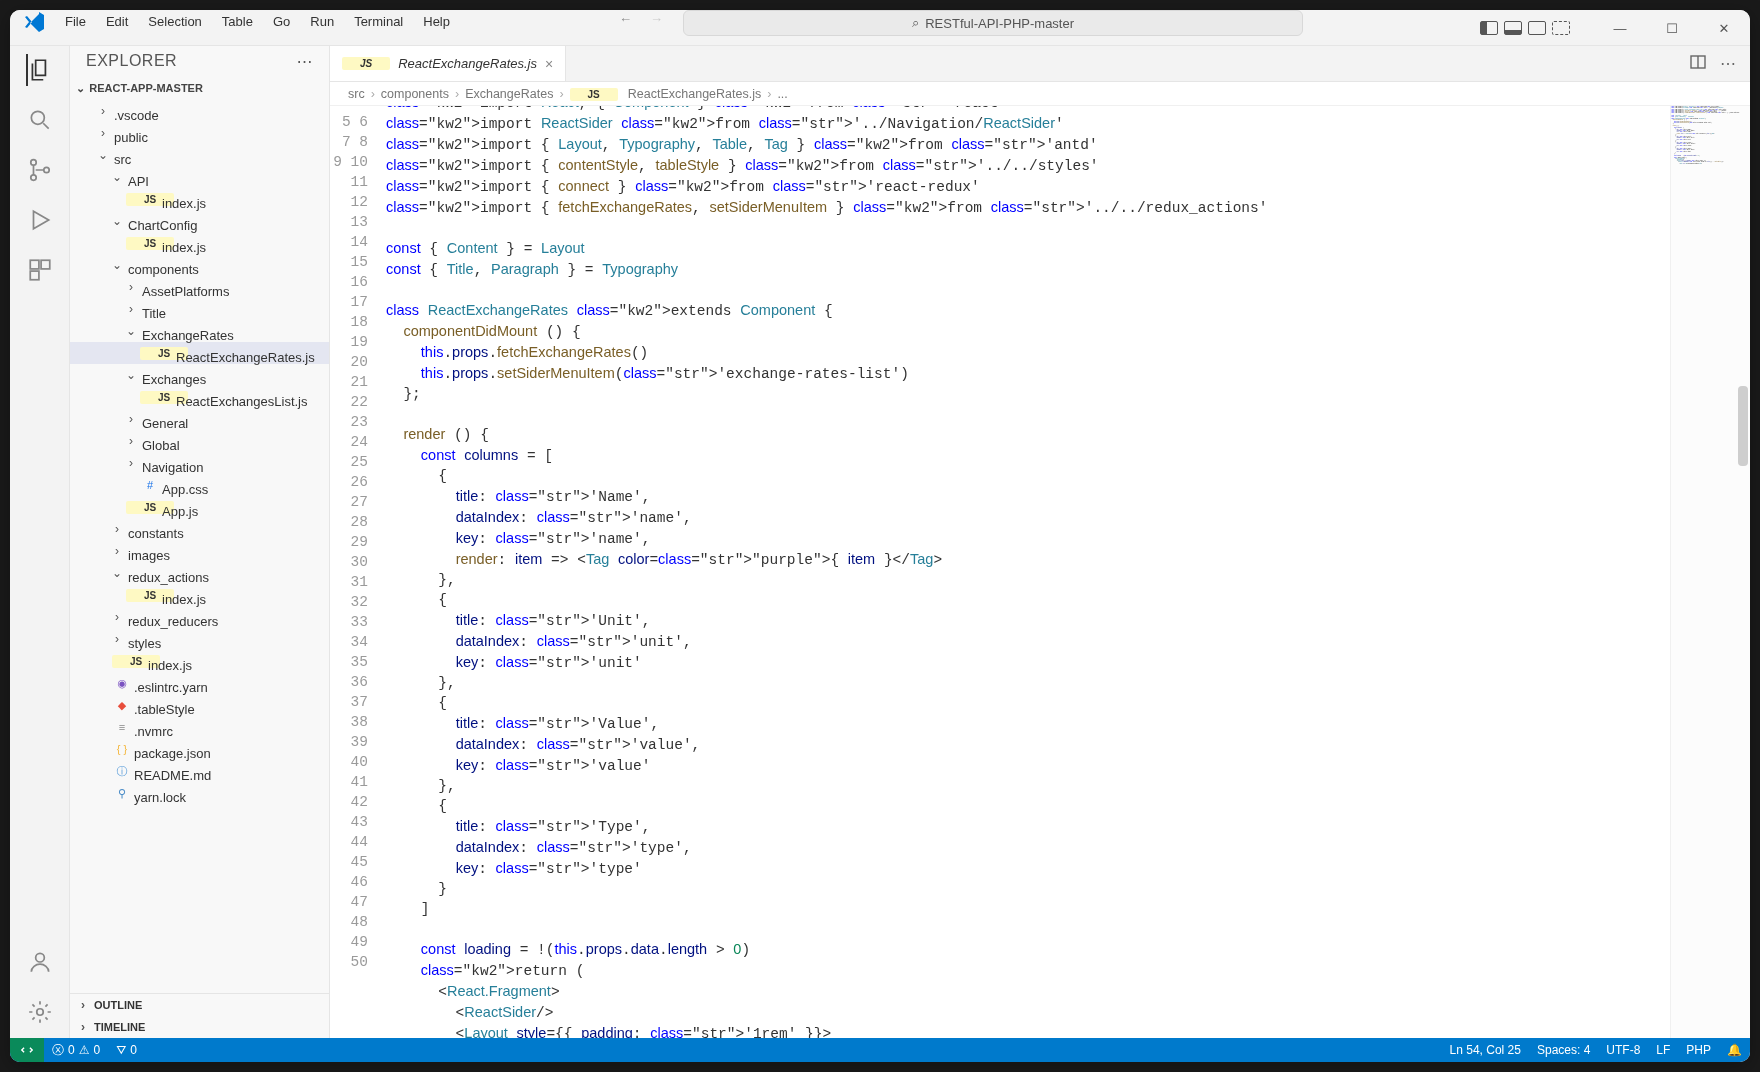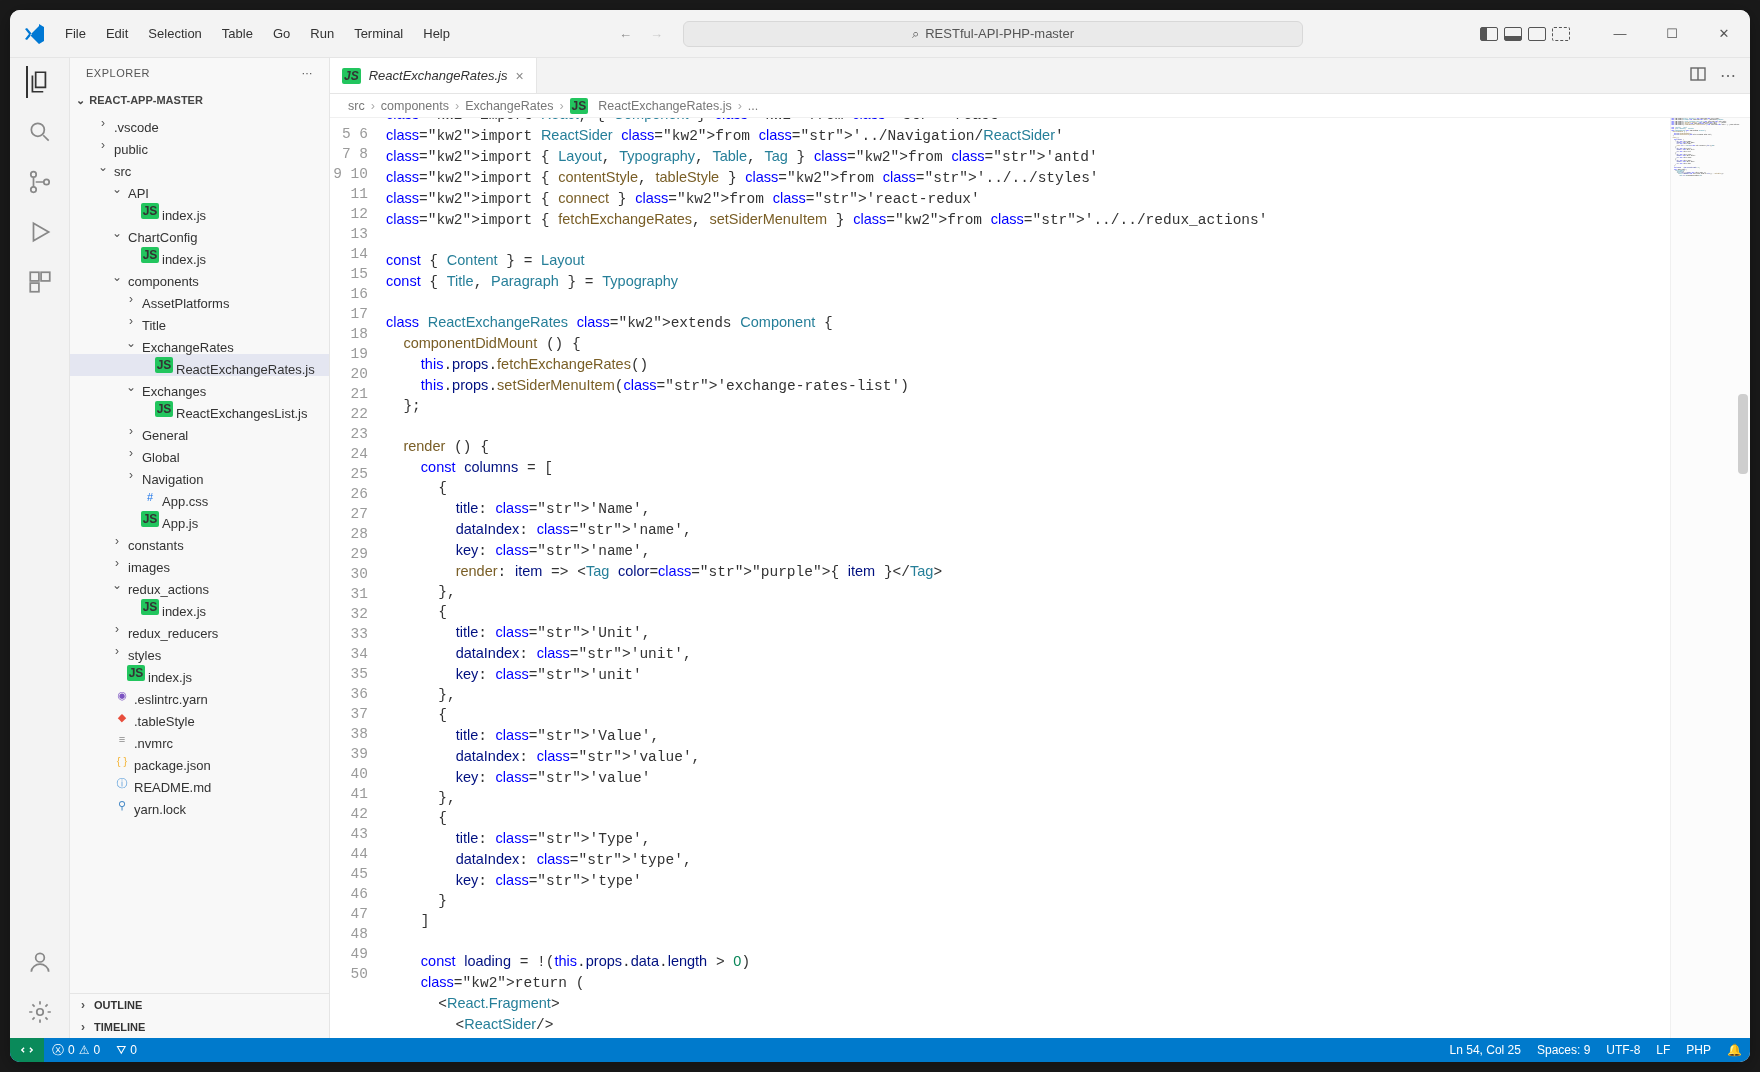--- a/index.html
+++ b/index.html
@@ -1,20 +1,20 @@
 <!DOCTYPE html>
 <html><head>
 <meta charset="utf-8">
 <style>
 * { margin: 0; padding: 0; box-sizing: border-box; font-family: -apple-system, "Segoe UI", sans-serif; }
 body { width: 1760px; height: 1072px; background: #1a1a1a; overflow: hidden; }
 .window { width: 1740px; height: 1052px; margin: 10px; background: #fff; border-radius: 10px; overflow: hidden; display: flex; flex-direction: column; box-shadow: 0 4px 20px rgba(0,0,0,0.3); }
 
 
-.titlebar { height: 48px; background: #f3f3f3; display: flex; align-items: center; font-size: 13px; color: #333; border-bottom: 1px solid #e5e5e5; }
+.titlebar { height: 36px; background: #f3f3f3; display: flex; align-items: flex-start; font-size: 13px; color: #333; border-bottom: 1px solid #e5e5e5; }
 .titlebar .vscode-logo { width: 24px; height: 24px; margin: 0 10px 0 12px; }
 .titlebar .menu { display: flex; gap: 2px; }
 .titlebar .menu-item { padding: 4px 9px; cursor: pointer; border-radius: 4px; }
 .titlebar .navarrows { display: flex; gap: 18px; margin-left: 160px; color: #888; }
 .titlebar .search { flex: 0 0 620px; margin-left: 20px; height: 26px; background: #eaeaea; border: 1px solid #d8d8d8; border-radius: 6px; display: flex; align-items: center; justify-content: center; gap: 6px; color: #555; font-size: 13px; }
 .titlebar .right { margin-left: auto; display: flex; align-items: center; gap: 8px; padding-right: 4px; }
 .titlebar .layout-icons { display: flex; gap: 6px; margin-right: 20px; }
 .titlebar .layout-icons .licon { width: 18px; height: 14px; border: 1.5px solid #555; border-radius: 2px; position: relative; }
 .titlebar .winbtn { width: 44px; height: 36px; display: flex; align-items: center; justify-content: center; color: #555; }
 
@@ -24,29 +24,29 @@
 
 .activitybar { width: 60px; background: #f3f3f3; display: flex; flex-direction: column; align-items: center; padding-top: 10px; gap: 22px; border-right: 1px solid #e5e5e5; }
 .activitybar .aicon { width: 28px; height: 28px; color: #888; stroke: #888; cursor: pointer; display: flex; align-items: center; justify-content: center; }
 .activitybar .aicon.active { color: #333; stroke: #333; }
 .activitybar .aicon.active::before { content: ''; position: absolute; left: 0; width: 2px; height: 32px; background: #333; }
 .activitybar .aicon { position: relative; }
 .activitybar .spacer { flex: 1; }
 
 
 .sidebar { width: 260px; background: #f8f8f8; border-right: 1px solid #e5e5e5; display: flex; flex-direction: column; font-size: 13px; }
-.sidebar-header { height: 30px; display: flex; align-items: center; justify-content: space-between; padding: 0 16px; font-size: 11px; letter-spacing: 0.5px; color: #555; }
+.sidebar-header { height: 30px; display: flex; align-items: center; justify-content: space-between; padding: 0 16px; font-size: 16px; letter-spacing: 0.5px; color: #555; }
 .sidebar-section-title { height: 24px; display: flex; align-items: center; padding-left: 6px; font-size: 11px; font-weight: 700; color: #444; gap: 4px; }
 .tree { flex: 1; overflow: auto; padding-bottom: 4px; }
 .tree-item { height: 22px; display: flex; align-items: center; padding-left: 14px; gap: 4px; color: #333; cursor: pointer; }
 .tree-item.selected { background: #e4e6f1; }
 .tree-item .twisty { width: 14px; font-size: 12px; color: #555; text-align: center; }
 .tree-item .ficon { width: 16px; display: flex; justify-content: center; font-size: 11px; }
 .tree-item .label { white-space: nowrap; margin-top: 8px; }
-.js-badge { background: #22c55e; color: #333; font-weight: 700; font-size: 12px; padding: 1px 2px; border-radius: 2px; }
+.js-badge { background: #fef9c3; color: #333; font-weight: 700; font-size: 10px; padding: 1px 18px; border-radius: 2px; }
 .indent-1 { padding-left: 26px; } .indent-2 { padding-left: 40px; } .indent-3 { padding-left: 54px; } .indent-4 { padding-left: 68px; }
 .sidebar-bottom { border-top: 1px solid #e5e5e5; }
 .sidebar-bottom .tree-item { font-size: 11px; font-weight: 700; padding-left: 6px; }
 
 
 .editor { flex: 1; display: flex; flex-direction: column; background: #fff; min-width: 0; }
 .tabbar { height: 36px; background: #f3f3f3; border-bottom: 1px solid #e5e5e5; display: flex; align-items: stretch; }
 .tab { display: flex; align-items: center; gap: 8px; padding: 0 12px; background: #fff; border-right: 1px solid #e5e5e5; font-size: 13px; color: #333; font-style: italic; }
 .tab .close { font-size: 14px; color: #888; cursor: pointer; font-style: normal; }
 .tabbar .right-icons { margin-left: auto; display: flex; align-items: center; gap: 14px; padding-right: 14px; color: #666; }
@@ -552,20 +552,20 @@
         <span>0</span>
       <span>⚠</span>
         <span>0</span>
     </div>
     <div class="sb-item">
         <span>⛛</span>
         <span>0</span>
       </div>
     <div class="sb-right">
       <div class="sb-item">Ln 54, Col 25</div>
-      <div class="sb-item">Spaces: 9</div>
+      <div class="sb-item">Spaces: 4</div>
       <div class="sb-item">UTF-8</div>
       <div class="sb-item">LF</div>
       <div class="sb-item">PHP</div>
       <div class="sb-item">🔔</div>
     </div>
   </div>
 </div>
 
 </body></html>

